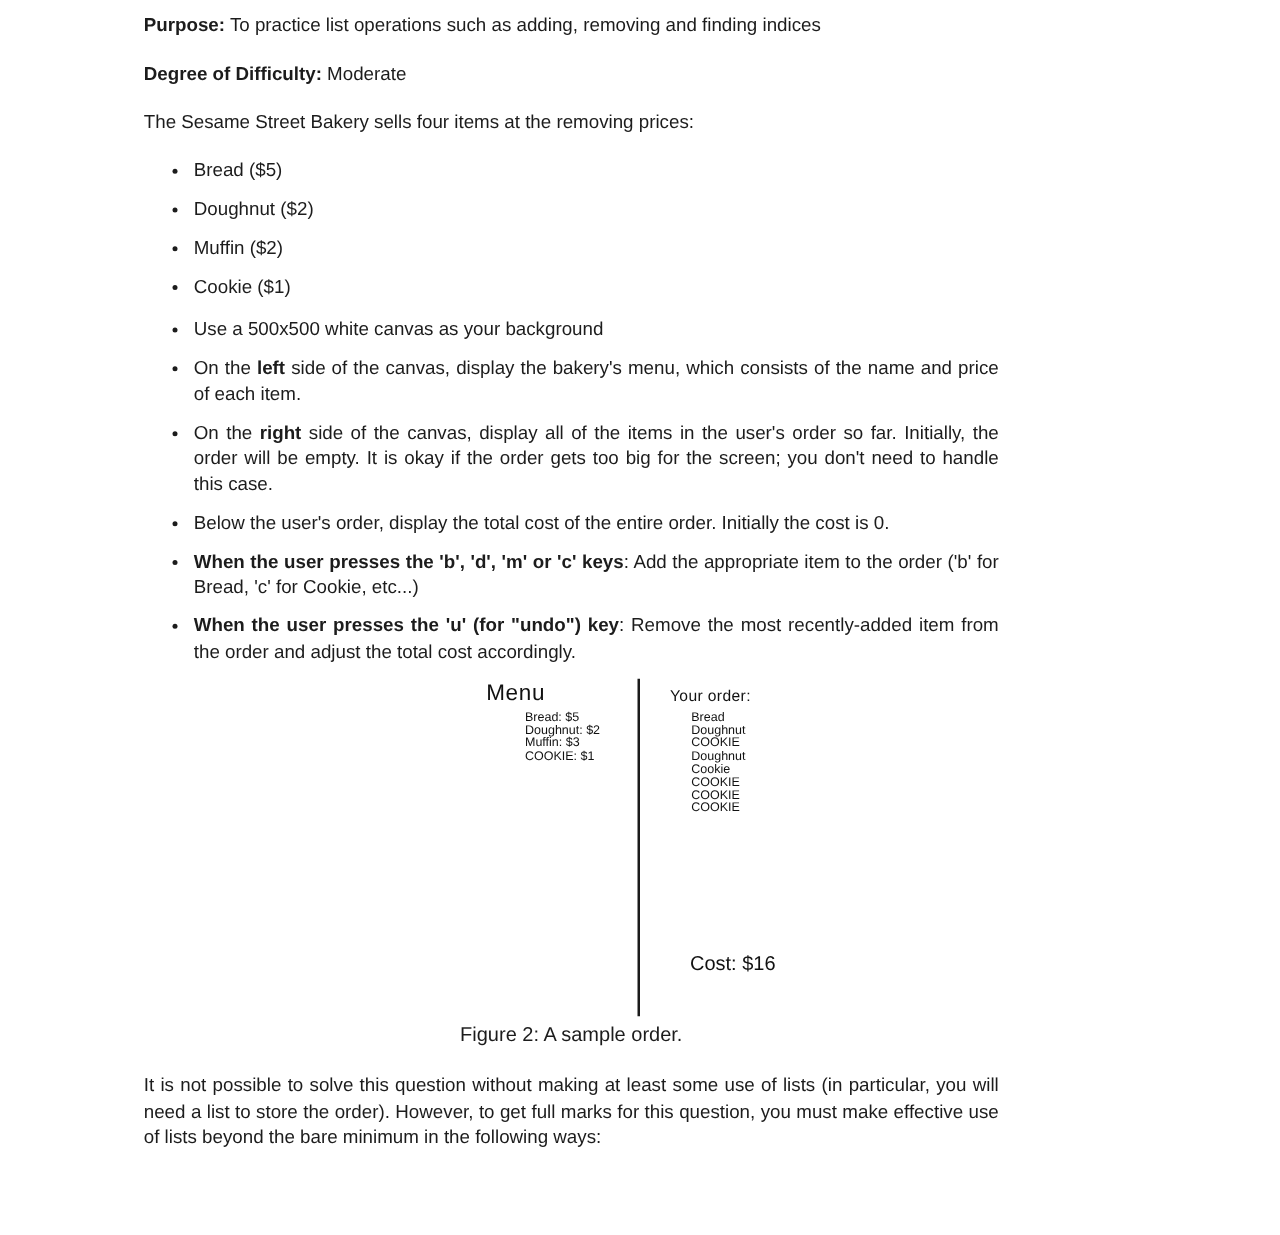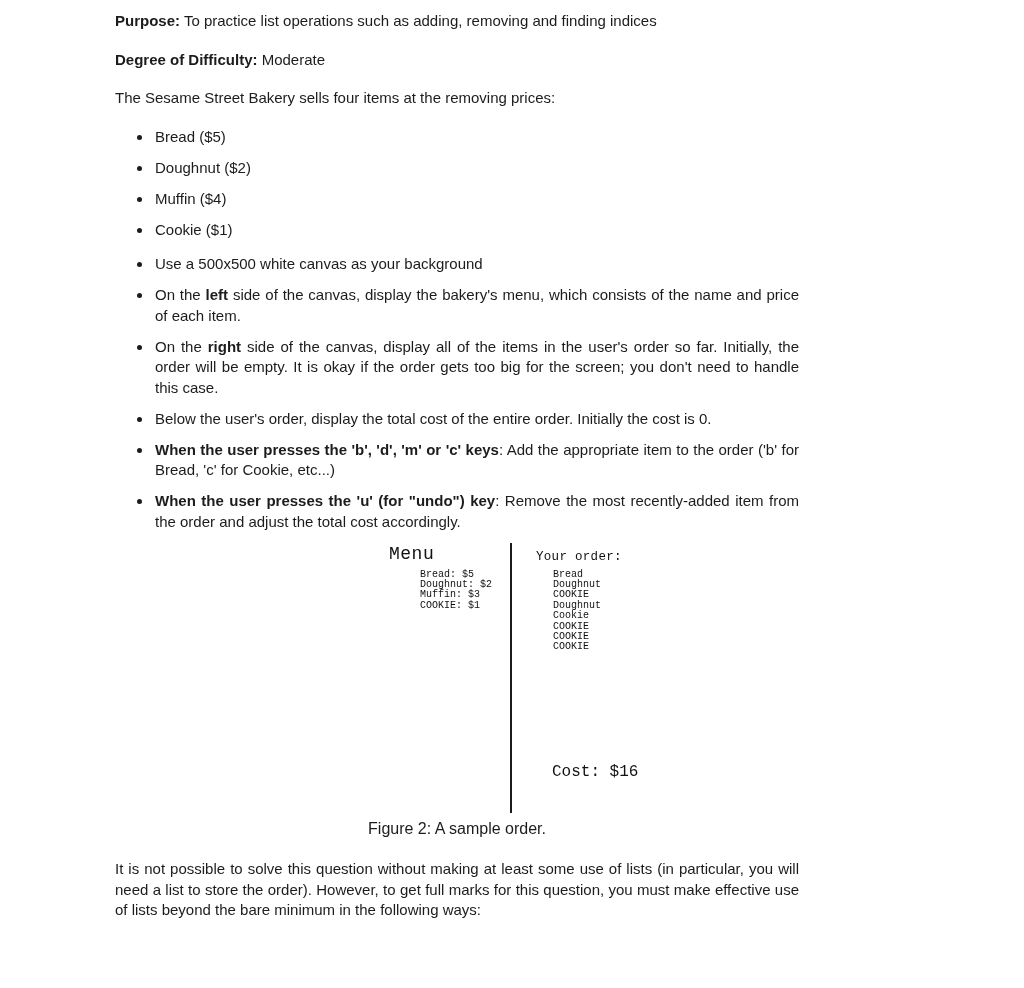--- a/index.html
+++ b/index.html
@@ -31,21 +31,21 @@
     margin: 0 0 10.5px 0;
     text-align: justify;
     padding-left: 2px;
   }
   ul.behavior-list { margin-bottom: 6px; }
   
   .figure {
     position: relative;
     height: 270px;
     margin: 0;
-    font-family: Liberation Mono, monospace;
+    font-family: Liberation Sans, sans-serif;
     color: #111111;
   }
   .fig-sep {
     position: absolute;
     left: 395px; top: 0;
     width: 1.5px; height: 270px;
     background: #1a1a1a;
   }
   .fig-menu-title {
     position: absolute;
@@ -90,21 +90,21 @@
 
   <p class="para"><strong>Purpose:</strong><span> To practice list operations such as adding, removing and finding indices</span></p>
 
   <p class="para"><strong>Degree of Difficulty:</strong><span> Moderate</span></p>
 
   <p class="para"><span>The Sesame Street Bakery sells four items at the removing prices:</span></p>
 
   <ul class="list menu-list">
       <li>Bread ($5)</li>
       <li>Doughnut ($2)</li>
-      <li>Muffin ($4)</li>
+      <li>Muffin ($2)</li>
       <li>Cookie ($1)</li>
     </ul>
 
 
   <ul class="list behavior-list">
       <li><span>Use a 500x500 white canvas as your background</span></li>
       <li><span>On the </span><strong>left</strong><span> side of the canvas, display the bakery's menu, which consists of the name and price of each item.</span></li>
       <li><span>On the </span><strong>right</strong><span> side of the canvas, display all of the items in the user's order so far. Initially, the order will be empty. It is okay if the order gets too big for the screen; you don't need to handle this case.</span></li>
       <li><span>Below the user's order, display the total cost of the entire order. Initially the cost is 0.</span></li>
       <li><strong>When the user presses the 'b', 'd', 'm' or 'c' keys</strong><span>: Add the appropriate item to the order ('b' for Bread, 'c' for Cookie, etc...)</span></li>

